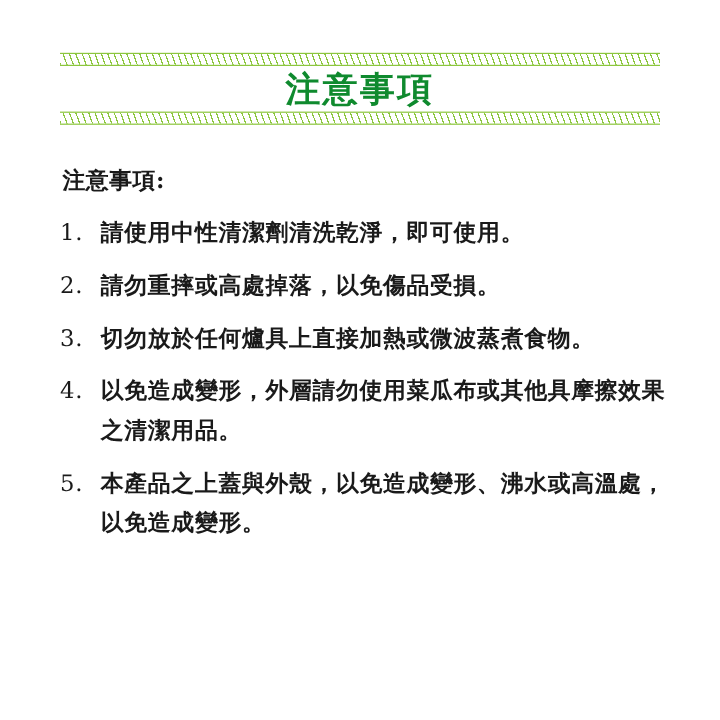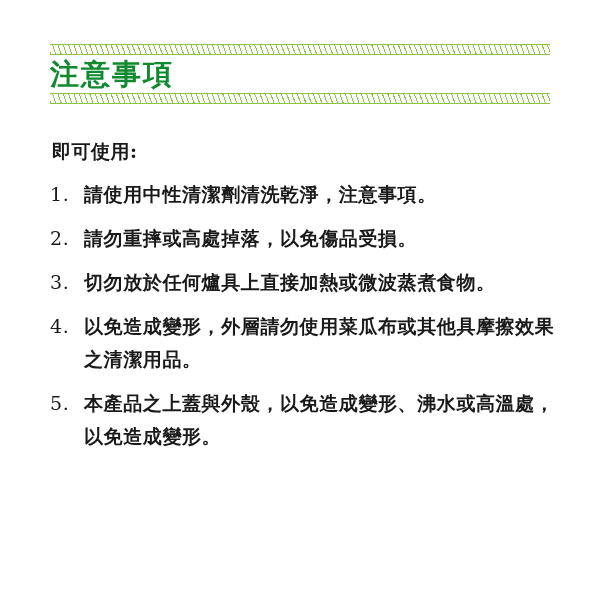--- a/index.html
+++ b/index.html
@@ -44,21 +44,21 @@
   .hatch.top { margin-bottom: 0; }
   .hatch.bottom { position: absolute; bottom: 0; left: 0; }
 
   .header-title {
     position: absolute;
     left: 0;
     right: 0;
     top: 12px;
     height: 36px;
     line-height: 36px;
-    text-align: left;
+    text-align: center;
     font-size: 29px;
     font-weight: bold;
     letter-spacing: 2px;
     color: #0f8a2e;
     font-family: "DejaVu Serif", "Liberation Serif", serif;
   }
 
   
   .content {
     position: absolute;
@@ -107,26 +107,26 @@
 
 <div class="page">
 
   <div class="header">
     <div class="hatch top"></div>
     <div class="header-title">注意事項</div>
     <div class="hatch bottom"></div>
   </div>
 
   <div class="content">
-    <p class="intro">即可使用:</p>
+    <p class="intro">注意事項:</p>
 
     <ol class="notes">
       <li>
         <span class="num">1.</span>
-        <span class="txt">請使用中性清潔劑清洗乾淨，注意事項。</span>
+        <span class="txt">請使用中性清潔劑清洗乾淨，即可使用。</span>
       </li>
       <li>
         <span class="num">2.</span>
         <span class="txt">請勿重摔或高處掉落，以免傷品受損。</span>
       </li>
       <li>
         <span class="num">3.</span>
         <span class="txt">切勿放於任何爐具上直接加熱或微波蒸煮食物。</span>
       </li>
       <li>

